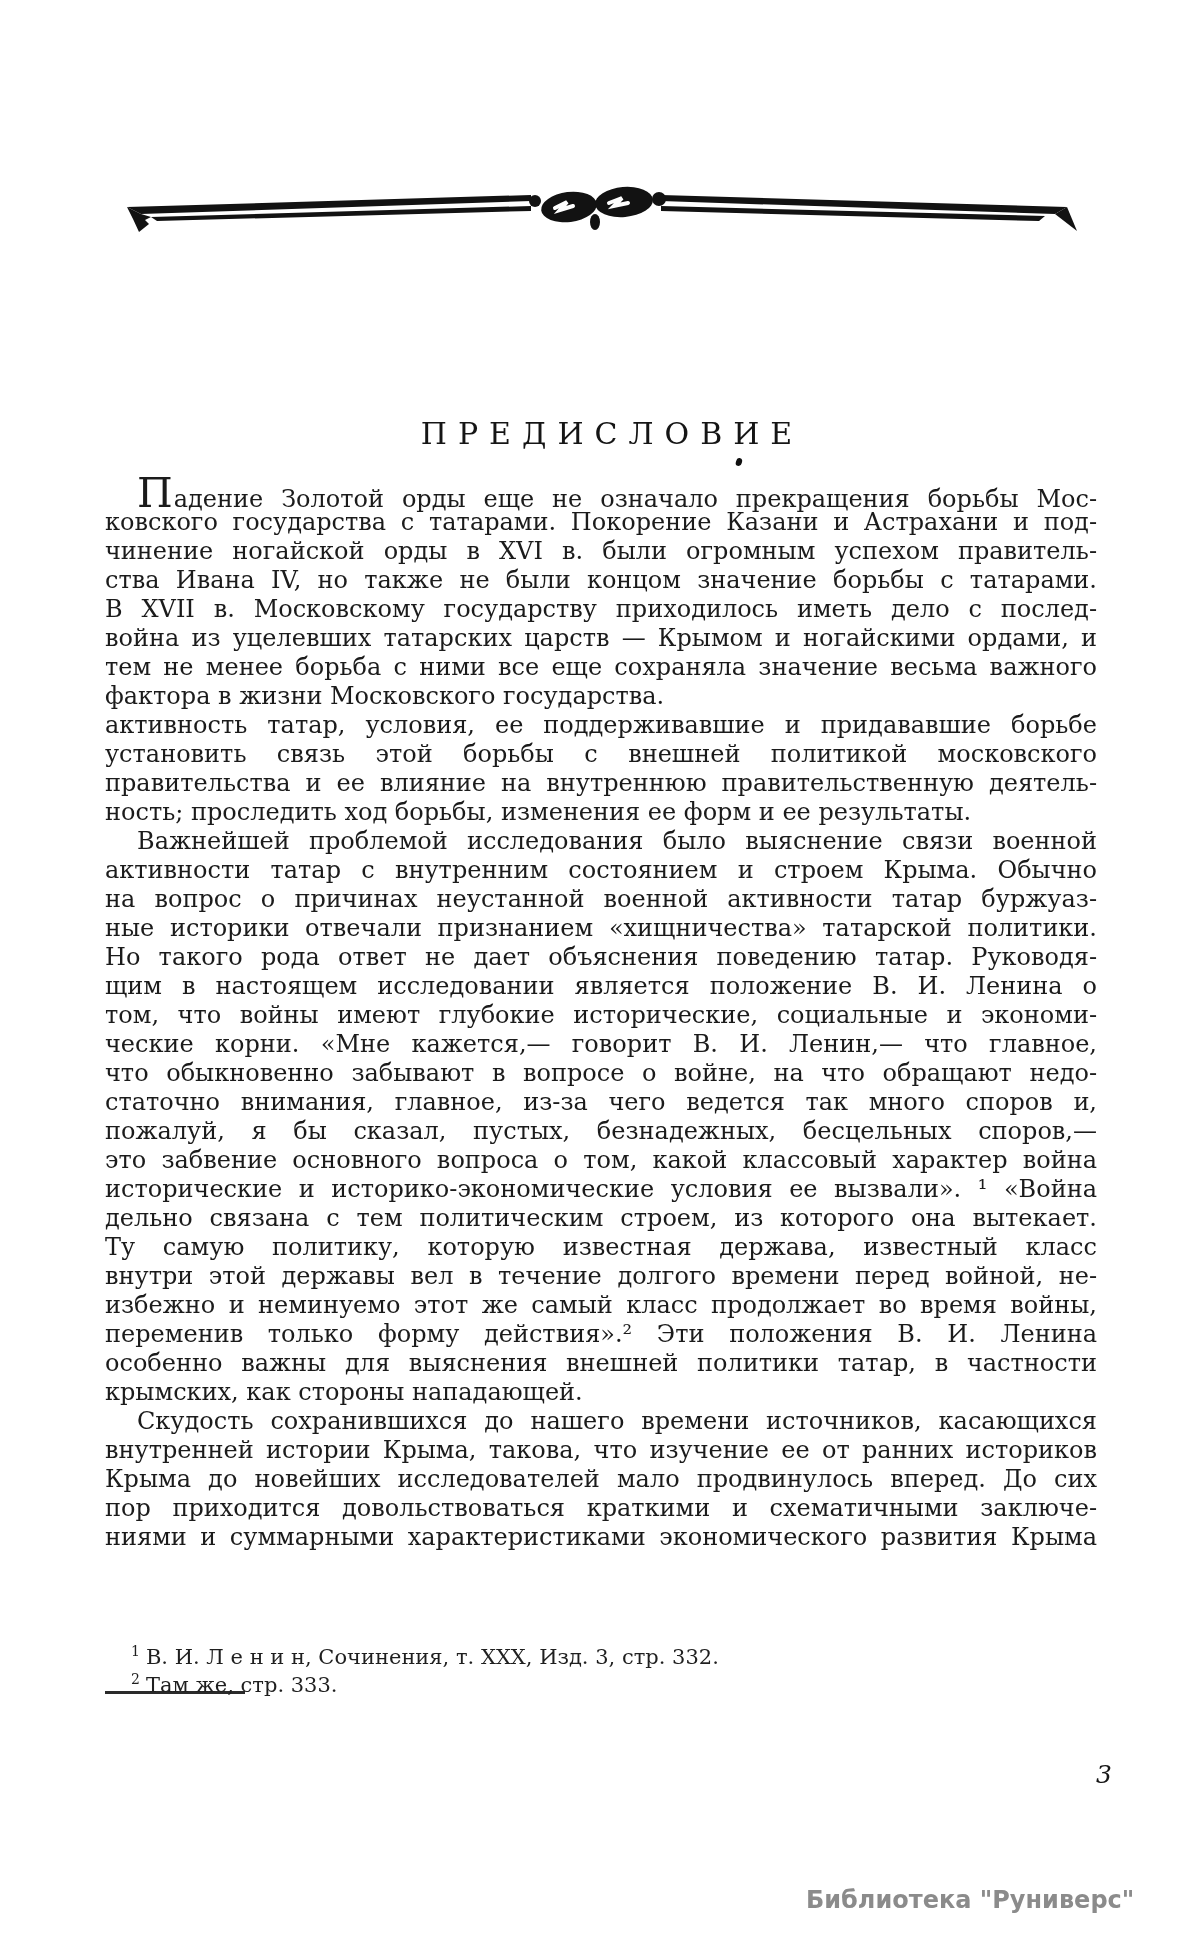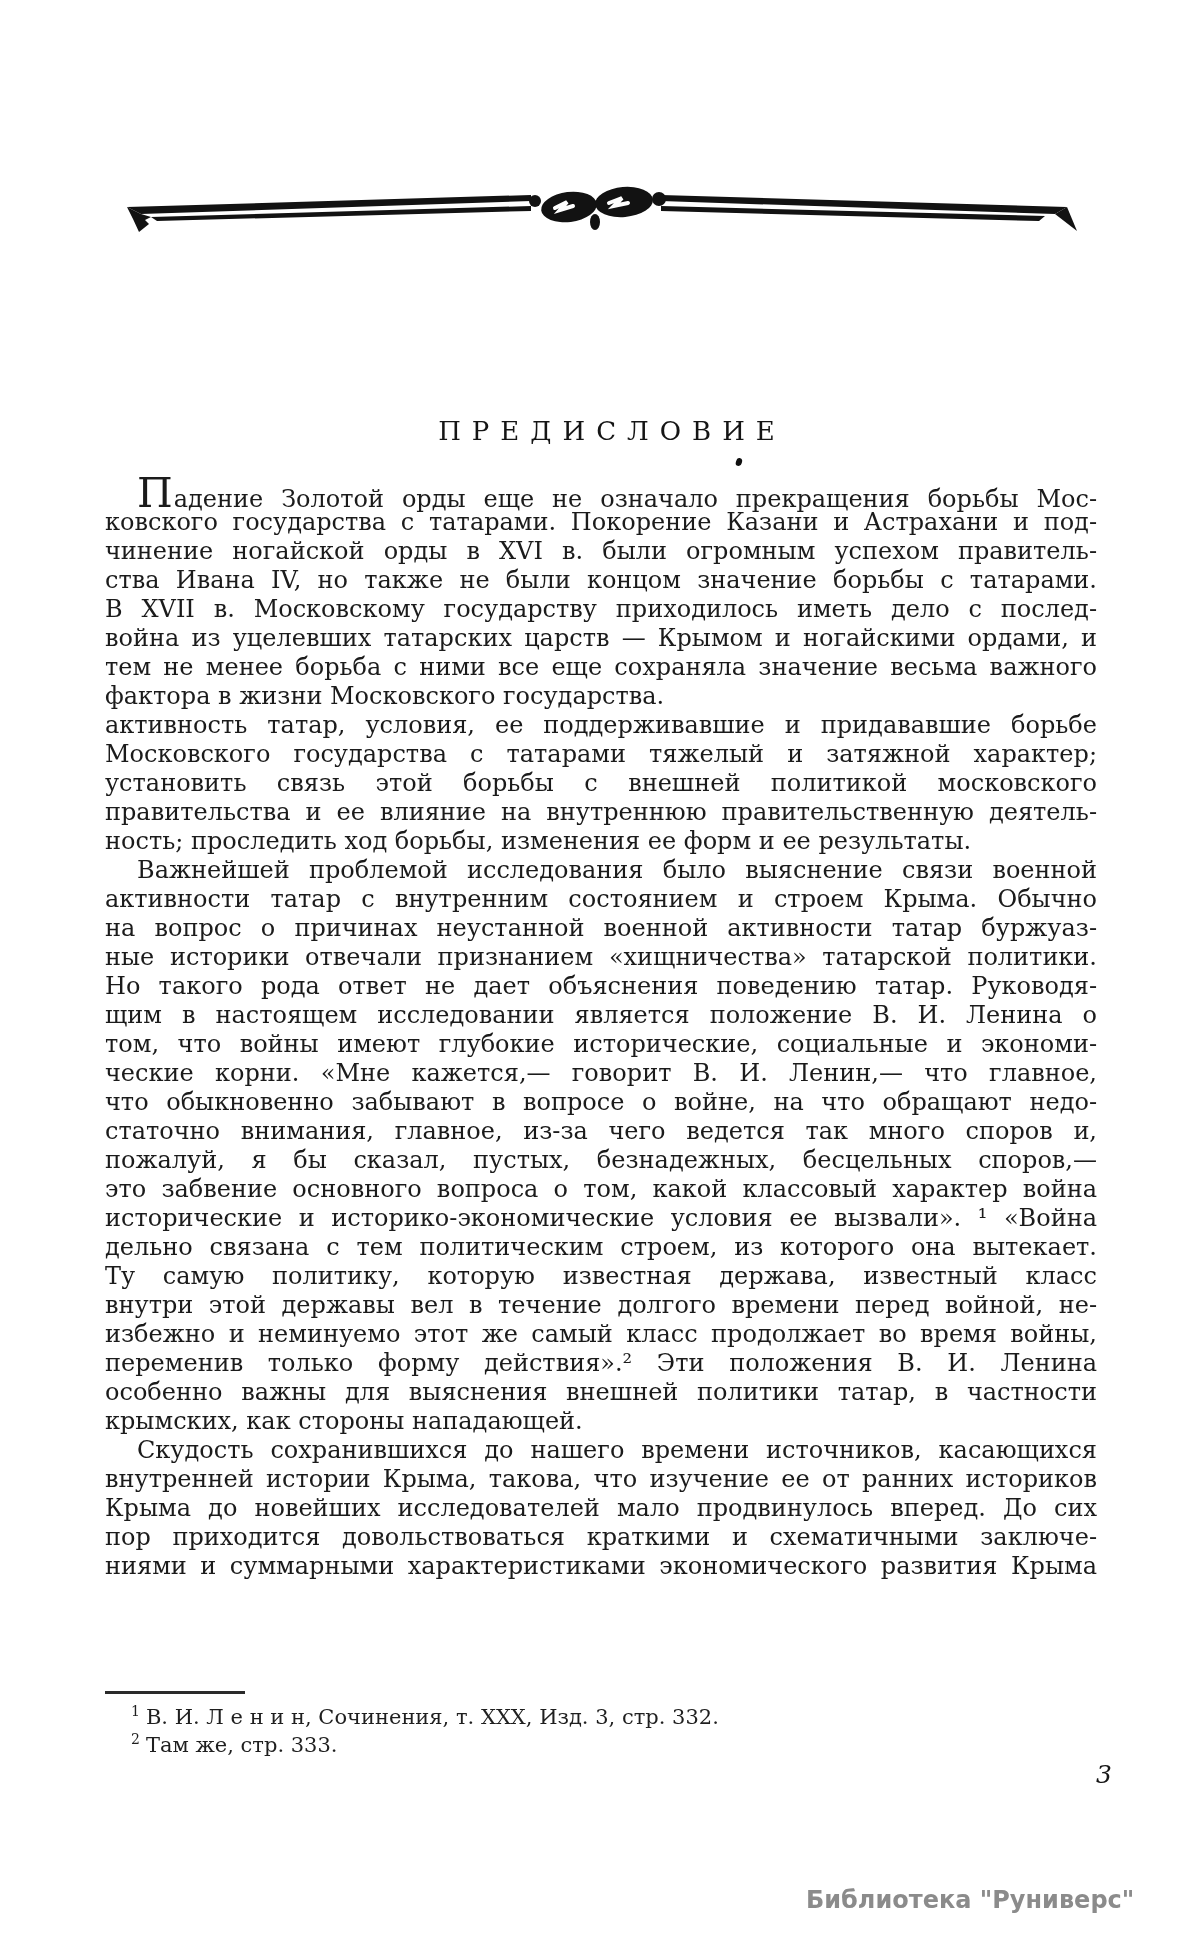--- a/index.html
+++ b/index.html
@@ -10,21 +10,21 @@
     font-family:"DejaVu Serif", serif;
     color:#1b1b1b;
     overflow:hidden;
   }
   
   .flourish{position:absolute;left:95px;top:186px;width:1020px;height:60px;}
   
   .title{
     position:absolute;left:105px;top:416px;width:992px;
     text-align:center;
-    font-size:26px;letter-spacing:11px;padding-left:11px;
+    font-size:30px;letter-spacing:11px;padding-left:11px;
     font-weight:400;color:#151515;
     white-space:nowrap;
   }
   .title-dot{
     position:absolute;left:736px;top:458px;width:6px;height:8px;
     background:#101010;border-radius:50% 50% 60% 40%;transform:rotate(14deg);
   }
   
   .bodytext{
     position:absolute;left:105px;top:479px;width:992px;
@@ -36,21 +36,21 @@
     overflow:visible;white-space:normal;
   }
   .line.first{text-indent:32px;}
   .line.lastleft{text-align-last:left;}
   .dropcap{
     font-size:41px;line-height:29px;letter-spacing:1px;
   }
   
   .fn-rule{position:absolute;left:105px;top:1691px;width:140px;height:3px;background:#2a2a2a;}
   .footnotes{
-    position:absolute;left:105px;top:1703px;width:992px;
+    position:absolute;left:105px;top:1643px;width:992px;
     font-size:21px;color:#1f1f1f;
   }
   .footnote{height:28px;line-height:28px;text-indent:26px;}
   .footnote sup{font-size:14px;line-height:0;margin-right:6px;}
   .pagenum{
     position:absolute;left:1072px;top:1760px;width:40px;
     font-size:25px;font-style:italic;text-align:right;color:#161616;
   }
   .watermark{
     position:absolute;left:806px;top:1886px;
@@ -96,21 +96,20 @@
         <div class="line">ковского государства с татарами. Покорение Казани и Астрахани и под-</div>
         <div class="line">чинение ногайской орды в XVI в. были огромным успехом правитель-</div>
         <div class="line">ства Ивана IV, но также не были концом значение борьбы с татарами.</div>
         <div class="line">В XVII в. Московскому государству приходилось иметь дело с послед-</div>
         <div class="line">война из уцелевших татарских царств — Крымом и ногайскими ордами, и</div>
         <div class="line">тем не менее борьба с ними все еще сохраняла значение весьма важного</div>
         <div class="line lastleft">фактора в жизни Московского государства.</div>
       </div>
       <div>
         <div class="line">активность татар, условия, ее поддерживавшие и придававшие борьбе</div>
-        <div class="line">Московского государства с татарами тяжелый и затяжной характер;</div>
         <div class="line">установить связь этой борьбы с внешней политикой московского</div>
         <div class="line">правительства и ее влияние на внутреннюю правительственную деятель-</div>
         <div class="line lastleft">ность; проследить ход борьбы, изменения ее форм и ее результаты.</div>
       </div>
       <div>
         <div class="line first">Важнейшей проблемой исследования было выяснение связи военной</div>
         <div class="line">активности татар с внутренним состоянием и строем Крыма. Обычно</div>
         <div class="line">на вопрос о причинах неустанной военной активности татар буржуаз-</div>
         <div class="line">ные историки отвечали признанием «хищничества» татарской политики.</div>
         <div class="line">Но такого рода ответ не дает объяснения поведению татар. Руководя-</div>

